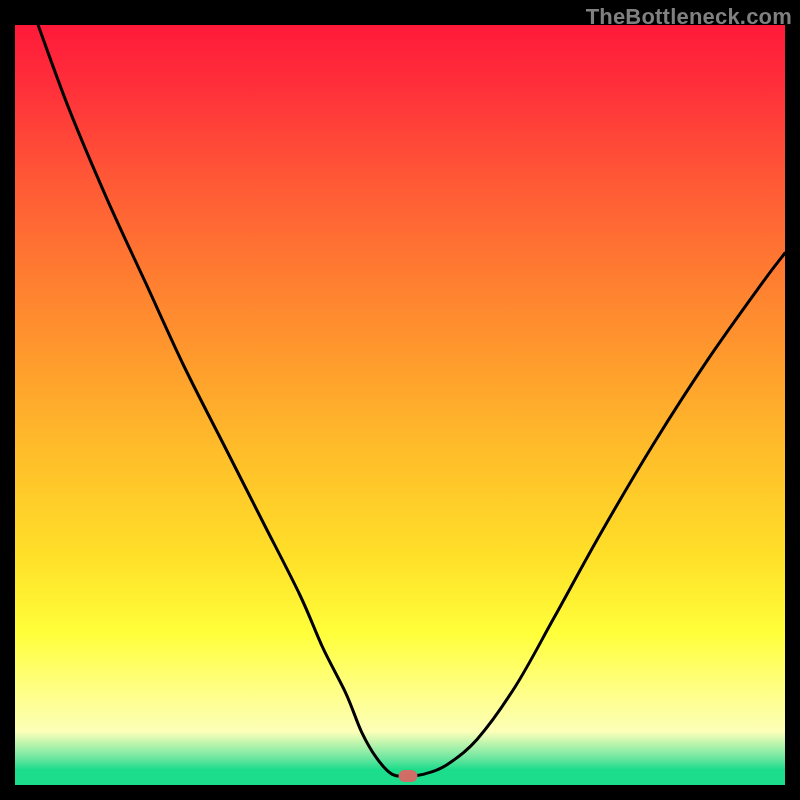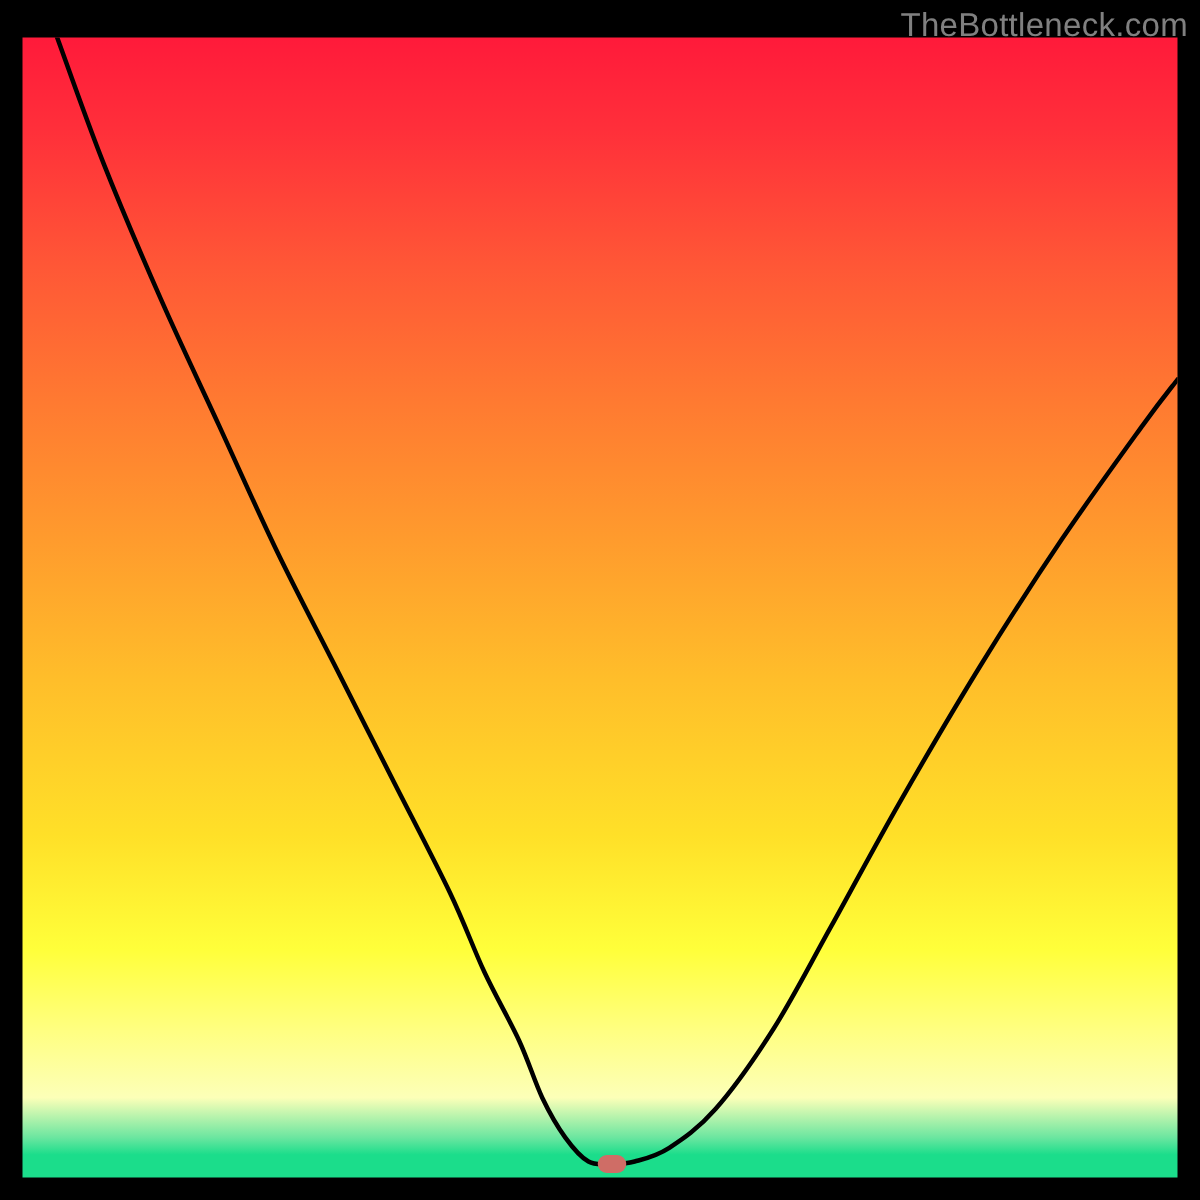--- a/index.html
+++ b/index.html
@@ -53,21 +53,21 @@
     border-radius: 6px;
     background: #cf6d66;
     transform: translate(-50%, -50%);
   }
   .watermark {
     position: absolute;
     top: 4px;
     right: 8px;
     color: #808080;
     font-size: 22px;
-    font-weight: 400;
+    font-weight: 700;
     letter-spacing: 0.2px;
   }
 </style>
 </head>
 <body>
 
 <div class="frame">
   <div class="watermark">TheBottleneck.com</div>
   <div class="plot">
     <svg class="curve" viewBox="0 0 770 760" preserveAspectRatio="none">

